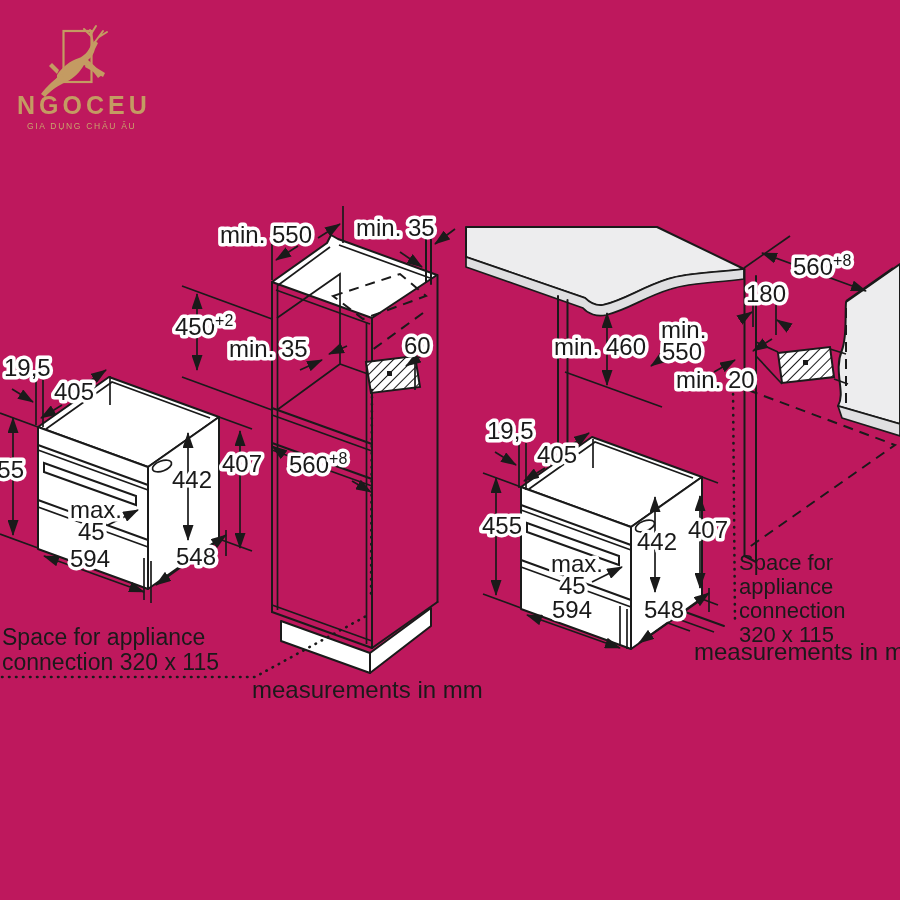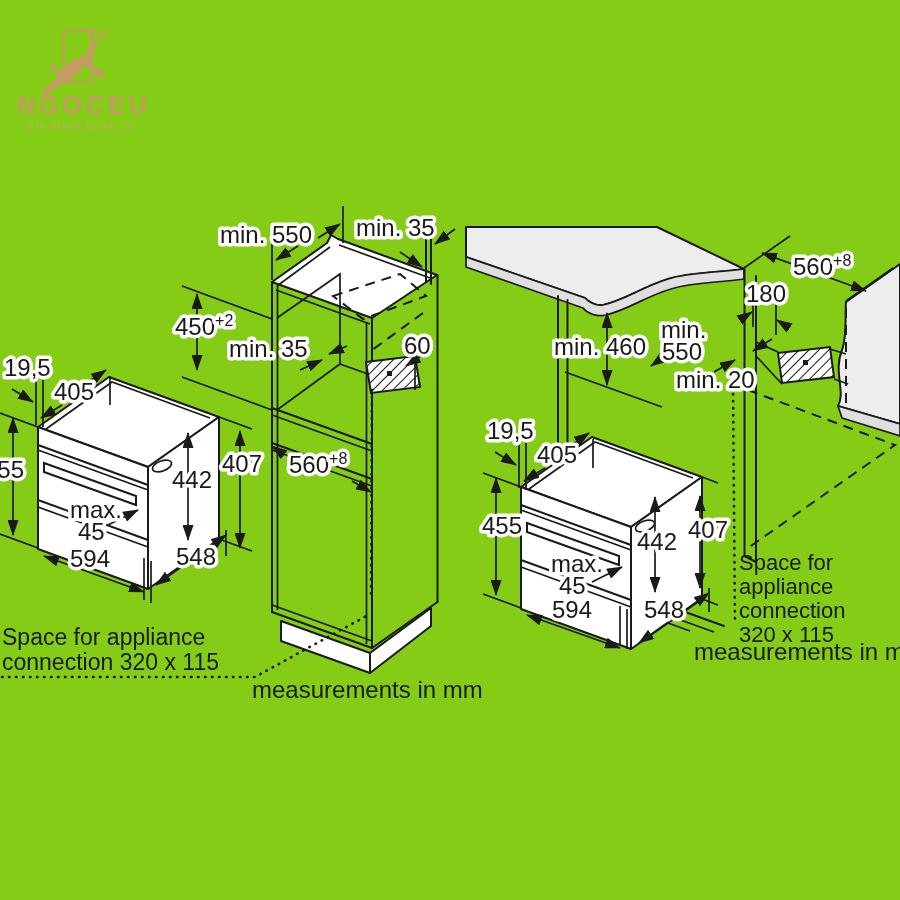--- a/index.html
+++ b/index.html
@@ -1,16 +1,16 @@
 <!DOCTYPE html>
 <html><head>
 <meta charset="utf-8">
 <style>
   html,body{margin:0;padding:0;background:#ffffff;}
-  .stage{position:relative;width:900px;height:900px;background:#84cc16;overflow:hidden;
+  .stage{position:relative;width:900px;height:900px;background:#be185d;overflow:hidden;
          font-family:"Liberation Sans",sans-serif;}
   svg text{fill:#1a1a1a;font-family:"Liberation Sans",sans-serif;}
   .dim{font-size:24px;}
   .sup{font-size:16px;}
   .note{font-size:23px;}
   .noter{font-size:22px;}
   .cap{font-size:24px;}
   .halo{paint-order:stroke;stroke:#ffffff;stroke-width:7px;stroke-linejoin:round;}
   .ln{stroke:#1a1a1a;stroke-width:2;fill:none;stroke-linecap:round;}
   .tn{stroke:#1a1a1a;stroke-width:1.7;fill:none;}

